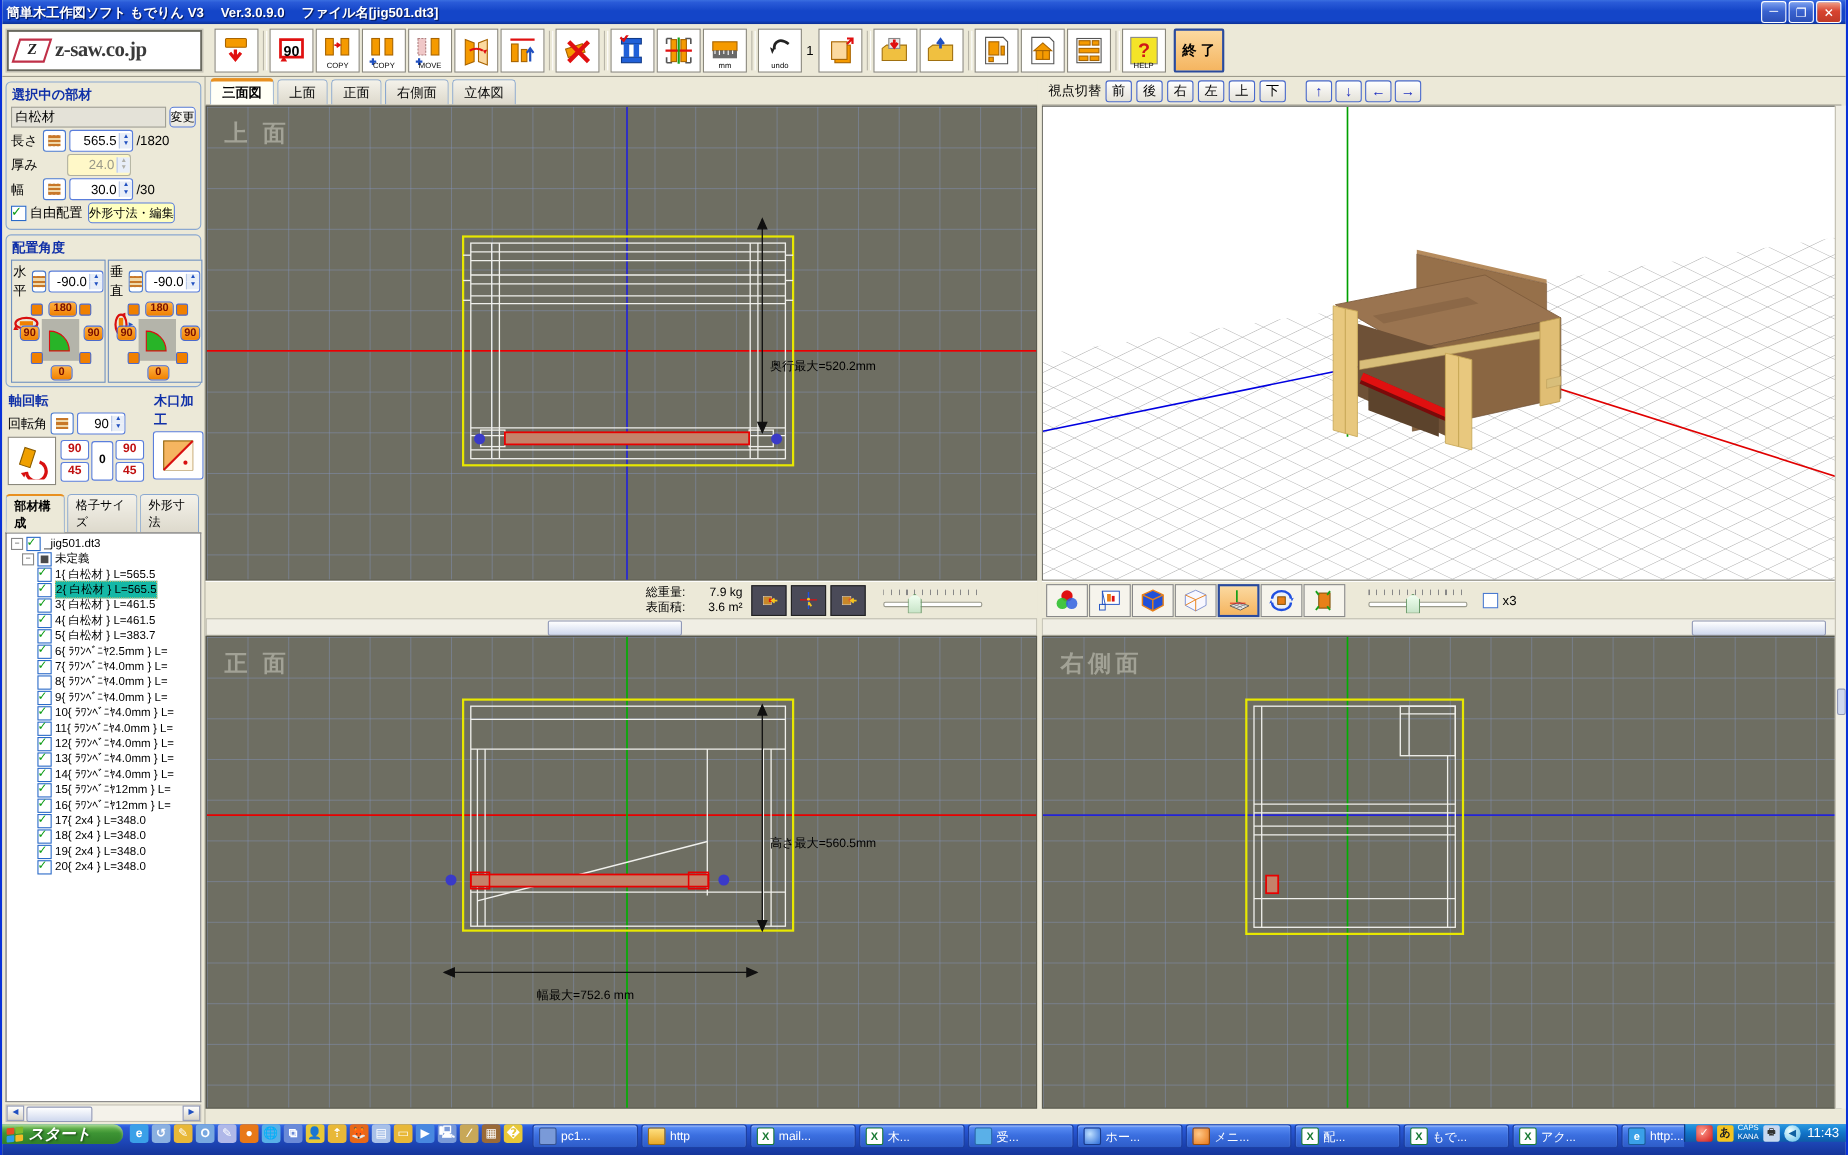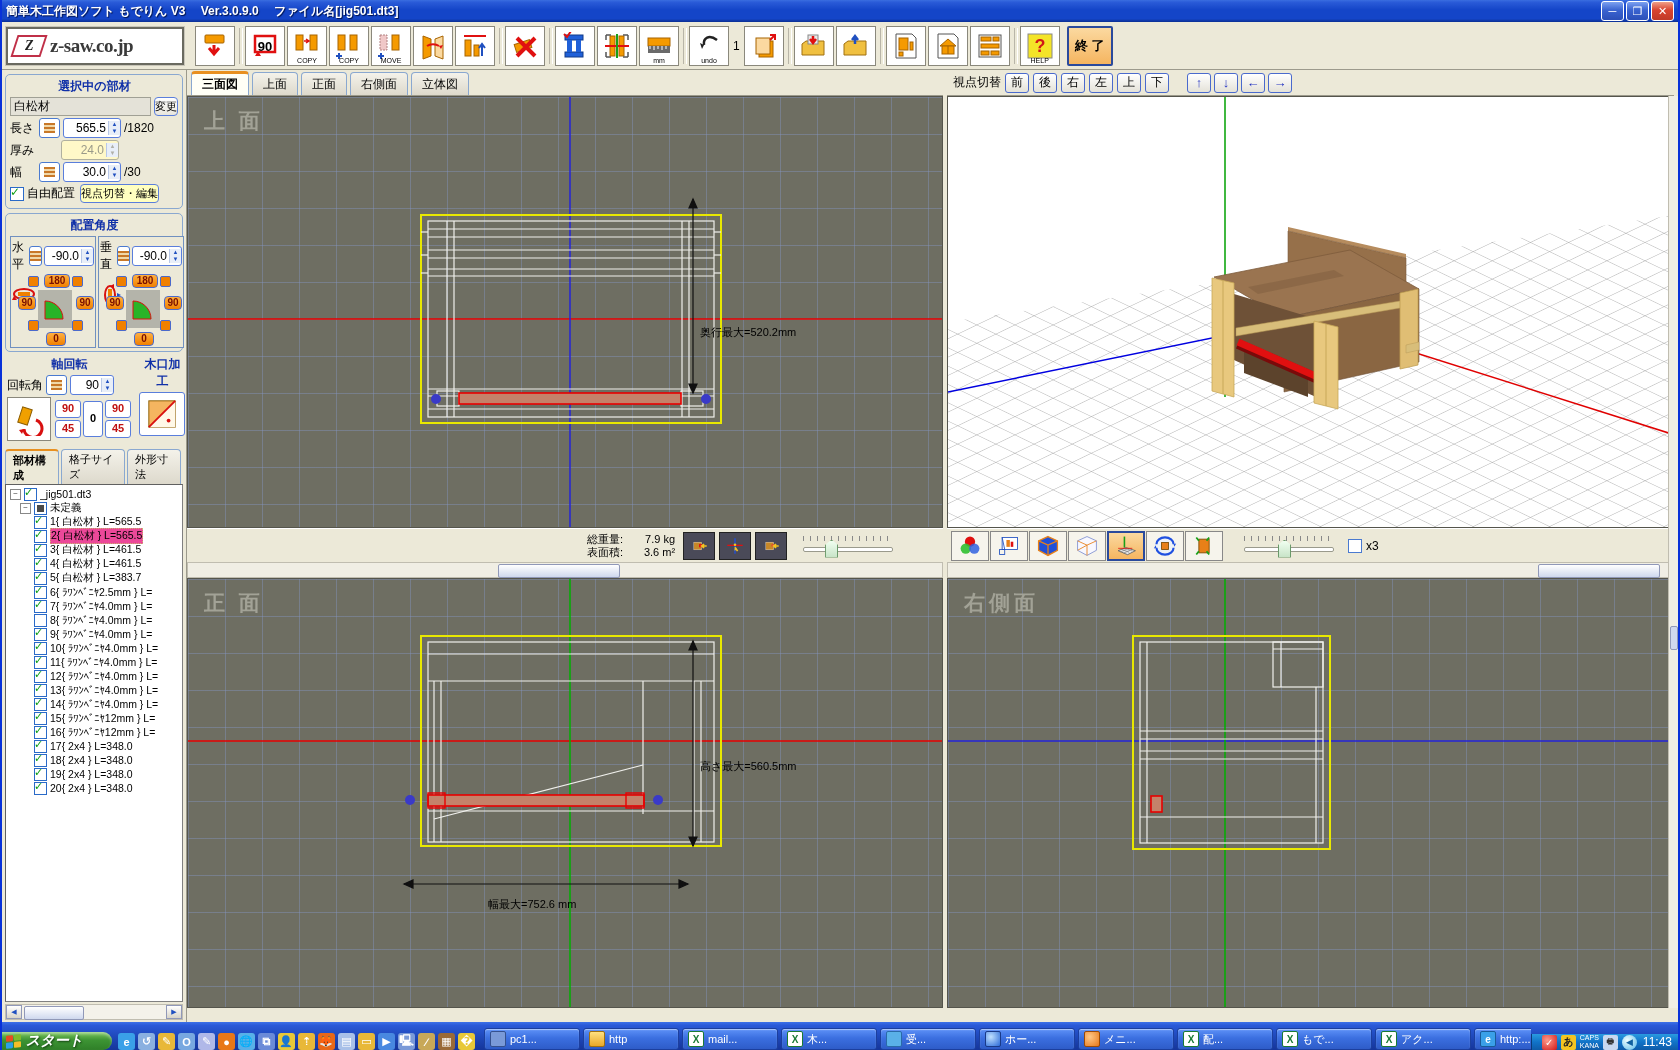--- a/index.html
+++ b/index.html
@@ -33,21 +33,21 @@
   .tsep{width:8px;height:40px;position:relative;}
   .tsep::after{content:"";position:absolute;left:3px;top:2px;bottom:2px;width:2px;border-left:1px solid #B8B5A8;border-right:1px solid #fff;}
   .undoCount{font-size:12px;color:#000;margin:0 3px;}
   .exitBtn{width:46px;height:40px;margin-left:6px;border:2px solid #2A4A9C;border-radius:2px;
     background:linear-gradient(180deg,#FBD9A0,#F5B560);font-weight:bold;font-size:13px;color:#000;
     display:flex;align-items:center;justify-content:center;}
   
   #sidebar{position:absolute;left:0;top:70px;width:185px;bottom:28px;background:#ECE9D8;
     border-right:1px solid #9C9A8C;box-sizing:border-box;padding:4px 3px 2px 3px;display:flex;flex-direction:column;}
   .grp{border:1px solid #8AA8D0;border-radius:5px;padding:3px 4px;margin-bottom:4px;background:#ECE9D8;}
-  .gtitle{color:#1030A8;font-weight:bold;font-size:12px;margin:0 0 2px 1px;text-align:center;}
+  .gtitle{color:#1030A8;font-weight:bold;font-size:12px;margin:0 0 2px 1px;}
   .row{display:flex;align-items:center;gap:3px;margin:2px 0;}
   .lbl{font-size:12px;color:#000;}
   .field{background:#E4E2D8;border:1px solid #A0A095;height:17px;flex:1;display:flex;align-items:center;padding:0 3px;font-size:12px;}
   .btn{background:linear-gradient(180deg,#FFFFFF,#E8E6DC);border:1px solid #5A7EDC;border-radius:4px;
     font-size:11px;padding:1px 0;color:#000;white-space:nowrap;}
   .btn.yellow{background:#FFFFC0;}
   .kp{width:19px;height:18px;border:1px solid #4A7AD0;border-radius:3px;background:#fff;display:flex;align-items:center;justify-content:center;}
   .kp i{display:block;width:11px;height:10px;background:
       repeating-linear-gradient(0deg,#C87828 0 2px,#F0D8A8 2px 4px),
       repeating-linear-gradient(90deg,rgba(160,90,20,.8) 0 2px,rgba(255,255,255,0) 2px 4px);}
@@ -92,21 +92,21 @@
   .stab.active{background:#ECE9D8;position:relative;border-top:2px solid #E89020;font-weight:bold;}
   
   #treebox{flex:1;background:#fff;border:1px solid #808080;border-top-color:#606060;border-left-color:#606060;
      overflow:hidden;padding:2px 0 0 4px;}
   .trow{display:flex;align-items:center;height:14px;white-space:nowrap;font-size:10.5px;color:#000;}
   .trow .exp{width:9px;height:9px;border:1px solid #888;background:#fff;font-size:8px;line-height:7px;text-align:center;color:#444;margin-right:3px;flex:none;}
   .trow .cb{width:11px;height:11px;border:1px solid #2A6AC8;background:#fff;position:relative;margin-right:3px;flex:none;}
   .trow .cb.on::after{content:"✓";position:absolute;left:-1px;top:-3px;font-size:11px;font-weight:bold;color:#0C9C14;}
   .trow .cb.ind::after{content:"";position:absolute;inset:2px;background:#4A4A4A;}
   .trow .tlabel{overflow:hidden;text-overflow:clip;}
-  .trow .tlabel.sel{background:#ec4899;border:1px dotted #C8B870;}
+  .trow .tlabel.sel{background:#14b8a6;border:1px dotted #C8B870;}
   #sidescroll{height:14px;margin-top:2px;background:#F4F2EA;border:1px solid #C0BDB0;display:flex;align-items:center;}
   #sidescroll .sarr{width:14px;height:12px;background:linear-gradient(180deg,#FFF,#D8D4C8);border:1px solid #9098B8;
      font-size:7px;color:#2050C0;text-align:center;line-height:12px;}
   #sidescroll .strack{flex:1;position:relative;height:12px;}
   #sidescroll .sthumb{position:absolute;left:2px;top:0;width:58px;height:12px;background:linear-gradient(180deg,#FFF,#CFD8EE);border:1px solid #9098B8;border-radius:2px;}
   
   #main{position:absolute;left:185px;top:70px;right:0;bottom:28px;background:#ECE9D8;}
   #vtabs{position:absolute;left:0;top:0;width:756px;height:26px;border-bottom:1px solid #9C9A8C;display:flex;align-items:flex-end;padding-left:4px;box-sizing:border-box;}
   .vtab{border:1px solid #8AA8D0;border-bottom:none;border-radius:4px 4px 0 0;padding:3px 10px 2px;font-size:12px;
      background:linear-gradient(180deg,#F4F2EA,#DDD9CC);margin-right:3px;}
@@ -148,21 +148,21 @@
   .hscroll{position:absolute;height:16px;background:#F0EEE4;border:1px solid #C0BDB0;box-sizing:border-box;}
   .hscroll .hthumb{position:absolute;top:1px;height:12px;width:120px;background:linear-gradient(180deg,#FFF,#CFD8EE);border:1px solid #9098B8;border-radius:2px;}
   #lscroll{left:0;top:492px;width:756px;}
   #rscroll{left:760px;top:492px;width:727px;}
   #vsplit{position:absolute;left:756px;top:0;width:4px;bottom:0;background:#ECE9D8;}
   #vscrollR{position:absolute;right:0;top:26px;width:9px;bottom:14px;background:#F0EEE4;border-left:1px solid #C0BDB0;}
   #vscrollR .vthumb{position:absolute;left:1px;top:530px;width:6px;height:22px;background:#CFD8EE;border:1px solid #9098B8;border-radius:2px;}
   #mainbottom{position:absolute;left:0;bottom:0;width:100%;height:14px;background:#ECE9D8;}
   
   #taskbar{position:absolute;left:-2px;right:-2px;bottom:0;height:28px;
-    background:linear-gradient(180deg,#3C71E8 0%,#2A59D8 12%,#1E47B8 55%,#15359A 100%);display:flex;align-items:flex-end;}
+    background:linear-gradient(180deg,#3C71E8 0%,#2A59D8 12%,#1E47B8 55%,#15359A 100%);display:flex;align-items:flex-start;}
   #startbtn{width:96px;background:linear-gradient(180deg,#7CC65C,#3D9434 45%,#2F7F28);border-radius:0 10px 10px 0;
     display:flex;align-items:center;gap:5px;padding:0 10px 0 6px;color:#fff;font-weight:bold;font-size:14px;font-style:italic;
     text-shadow:1px 1px 2px #143D10;box-shadow:inset 0 2px 3px rgba(255,255,255,.4);}
   .winflag{display:grid;grid-template-columns:7px 7px;grid-template-rows:6px 6px;gap:1px;transform:skewY(-6deg);}
   .winflag i{border-radius:1px;}
   .winflag i:nth-child(1){background:#E84C22;}
   .winflag i:nth-child(2){background:#7EBB2C;}
   .winflag i:nth-child(3){background:#2C9FE8;}
   .winflag i:nth-child(4){background:#F4BD27;}
   #quicklaunch{display:flex;align-items:center;gap:3px;padding:0 6px;}
@@ -409,21 +409,21 @@
           <span class="arr">
               <span>▲</span>
               <span>▼</span>
             </span>
         </span>
         <span class="lbl">/30</span>
       </div>
       <div class="row">
         <span class="chk on"></span>
         <span class="lbl">自由配置</span>
-        <button class="btn yellow" style="margin-left:2px">視点切替・編集</button>
+        <button class="btn yellow" style="margin-left:2px">外形寸法・編集</button>
       </div>
     </div>
 
     <div class="grp">
       <div class="gtitle">配置角度</div>
       <div class="angwrap">
         <div class="angpanel">
           <div class="row">
             <span class="lbl">水平</span>
             <span class="kp">

